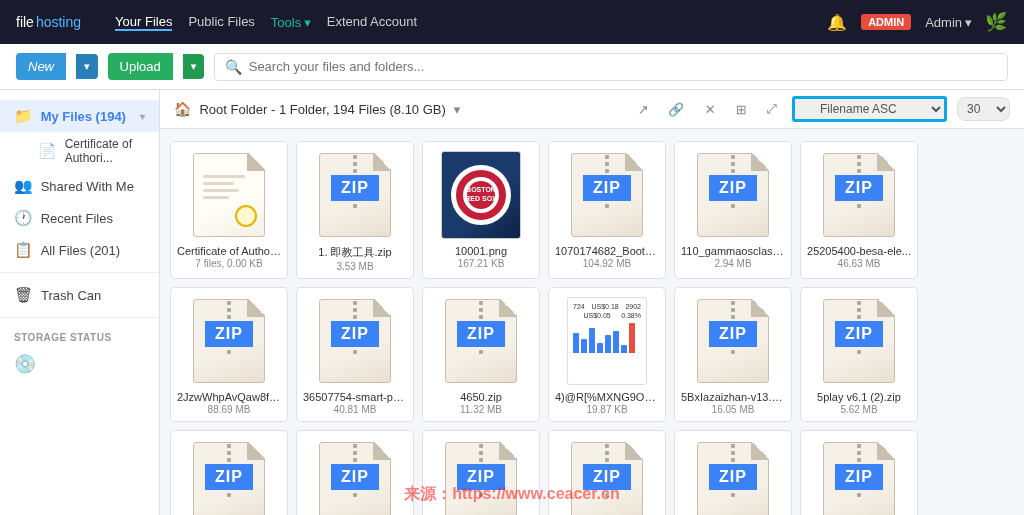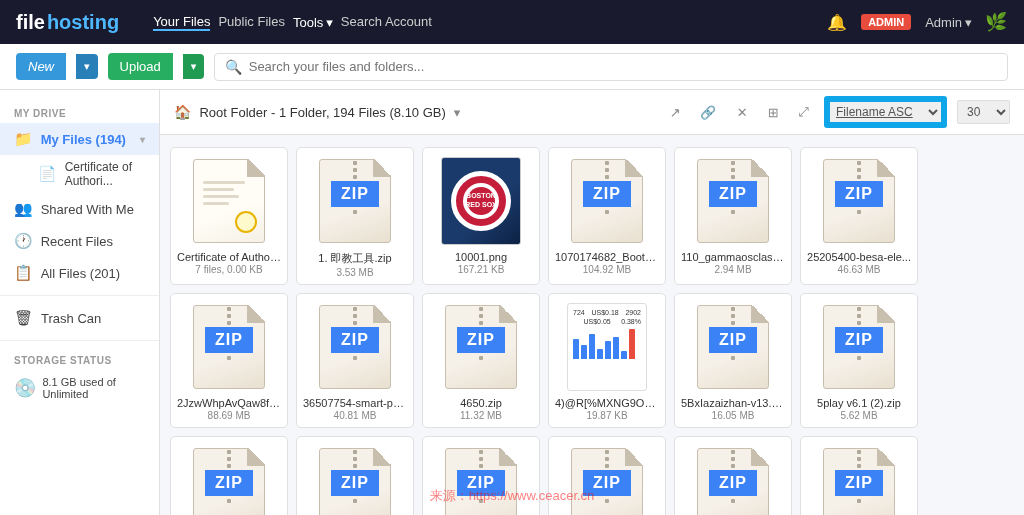--- a/index.html
+++ b/index.html
@@ -7,25 +7,25 @@
 
     
     .header {
       background: #1a1a2e;
       display: flex;
       align-items: center;
       height: 44px;
       padding: 0 16px;
       gap: 24px;
     }
-    .logo { color: #4db8ff; font-weight: bold; font-size: 20px; display: flex; align-items: center; gap: 2px; justify-content: flex-end; }
+    .logo { color: #4db8ff; font-weight: normal; font-size: 14px; display: flex; align-items: center; gap: 2px; justify-content: flex-end; }
     .logo span { color: #fff; }
-    .nav-links { display: flex; gap: 8px; margin-left: 10px; }
+    .nav-links { display: flex; gap: 16px; margin-left: 10px; }
     .nav-link { color: #ccc; text-decoration: none; font-size: 13px; cursor: pointer; }
-    .nav-tools-btn { color: #ffffff; font-size: 13px; cursor: pointer; display: flex; align-items: center; gap: 3px; }
+    .nav-tools-btn { color: #14b8a6; font-size: 13px; cursor: pointer; display: flex; align-items: center; gap: 3px; }
     .header-right { margin-left: auto; display: flex; align-items: center; gap: 14px; }
     .bell-icon { color: #aaa; font-size: 16px; cursor: pointer; }
     .admin-badge { background: #e74c3c; color: #fff; font-size: 11px; font-weight: bold; padding: 2px 7px; border-radius: 3px; }
     .admin-label { color: #ccc; font-size: 13px; cursor: pointer; display: flex; align-items: center; gap: 3px; }
     .leaf-icon { color: #2ecc71; font-size: 18px; }
 
     
     .toolbar {
       background: #fff;
       display: flex;
@@ -68,22 +68,22 @@
       display: flex;
       align-items: center;
       padding: 6px 14px;
       border-bottom: 1px solid #e0e0e0;
       gap: 8px;
       font-size: 13px;
     }
     .home-icon { color: #3b82f6; font-size: 14px; cursor: pointer; }
     .breadcrumb-actions { margin-left: auto; display: flex; align-items: center; gap: 10px; }
     .bc-icon { color: #888; font-size: 13px; cursor: pointer; padding: 3px 5px; border-radius: 3px; }
-    .sort-select { font-size: 12px; color: #555; border: 6px solid #0ea5e9; border-radius: 3px; padding: 2px 2px; cursor: pointer; text-decoration: underline; }
-    .count-select { font-size: 12px; color: #555; border: 1px solid #ddd; border-radius: 2px; padding: 3px 5px; cursor: pointer; }
+    .sort-select { font-size: 12px; color: #555; border: 3px solid #0ea5e9; border-radius: 3px; padding: 2px 21px; cursor: pointer; }
+    .count-select { font-size: 12px; color: #555; border: 1px solid #ddd; border-radius: 8px; padding: 3px 5px; cursor: pointer; }
 
     
     .file-grid { flex: 1; overflow-y: auto; padding: 12px 10px; display: flex; flex-wrap: wrap; align-content: flex-start; gap: 8px; background: #f5f7fa; }
 
     .file-card {
       width: 118px;
       background: #fff;
       border: 1px solid #e0e0e0;
       border-radius: 5px;
       padding: 8px 6px 6px;
@@ -193,40 +193,40 @@
     .chart-row { display: flex; justify-content: space-between; margin-bottom: 2px; }
     .chart-bar-area { display: flex; align-items: flex-end; gap: 2px; height: 30px; margin-top: 4px; }
     .chart-bar { background: #3b82f6; width: 6px; border-radius: 1px 1px 0 0; }
 
     .file-name { font-size: 11px; color: #333; text-align: center; width: 100%; overflow: hidden; text-overflow: ellipsis; white-space: nowrap; }
     .file-size { font-size: 10px; color: #888; text-align: center; margin-top: 1px; }
 
     
     .watermark {
       position: fixed; bottom: 10px; left: 50%; transform: translateX(-50%);
-      color: rgba(255,0,0,0.5); font-size: 13px; font-weight: normal;
+      color: rgba(255,0,0,0.5); font-size: 16px; font-weight: bold;
       pointer-events: none; z-index: 999;
     }
   </style>
 </head>
 <body>
 
 <div class="header">
   <div class="logo">
     <span>file</span>
       <span style="color:#4db8ff;">hosting</span>
   </div>
   <div class="nav-links">
     <a class="nav-link" style="color:#fff;border-bottom:2px solid #4db8ff;">Your Files</a>
     <a class="nav-link">Public Files</a>
     <span class="nav-tools-btn">
       <span>Tools</span>
       <span>▾</span>
     </span>
-    <a class="nav-link">Search Account</a>
+    <a class="nav-link">Extend Account</a>
   </div>
   <div class="header-right">
     <span class="bell-icon">🔔</span>
     <span class="admin-badge">ADMIN</span>
     <span class="admin-label">
       <span>Admin</span>
       <span>▾</span>
     </span>
     <span class="leaf-icon">🌿</span>
   </div>
@@ -239,21 +239,20 @@
   <button class="btn-upload-arrow">▾</button>
   <div class="search-box">
     <span class="search-icon">🔍</span>
     <input type="text" placeholder="Search your files and folders..." style="">
   </div>
 </div>
 
 <div class="main">
 
   <div class="sidebar">
-    <div class="sidebar-section-title">MY DRIVE</div>
 
     <div class="sidebar-item active">
       <span class="si-icon">📁</span>
       <span>My Files (194)</span>
       <span class="sidebar-chevron">▾</span>
     </div>
     <div class="sidebar-sub">
       <div class="sidebar-item">
         <span class="si-icon">📄</span>
         <span>Certificate of Authori...</span>
@@ -277,21 +276,20 @@
       <span class="si-icon">🗑</span>
       <span>Trash Can</span>
     </div>
 
     <div class="sidebar-divider"></div>
 
     <div class="storage-section">
       <div class="storage-title">STORAGE STATUS</div>
       <div class="sidebar-item" style="padding:4px 0; gap:6px;">
         <span style="font-size:18px;">💿</span>
-        <span style="font-size:11px;">8.1 GB used of Unlimited</span>
       </div>
     </div>
   </div>
 
   <div class="content">
 
     <div class="breadcrumb-bar">
       <span class="home-icon">🏠</span>
       <span>Root Folder - 1 Folder, 194 Files (8.10 GB)</span>
       <span style="cursor:pointer;color:#888;">▾</span>

